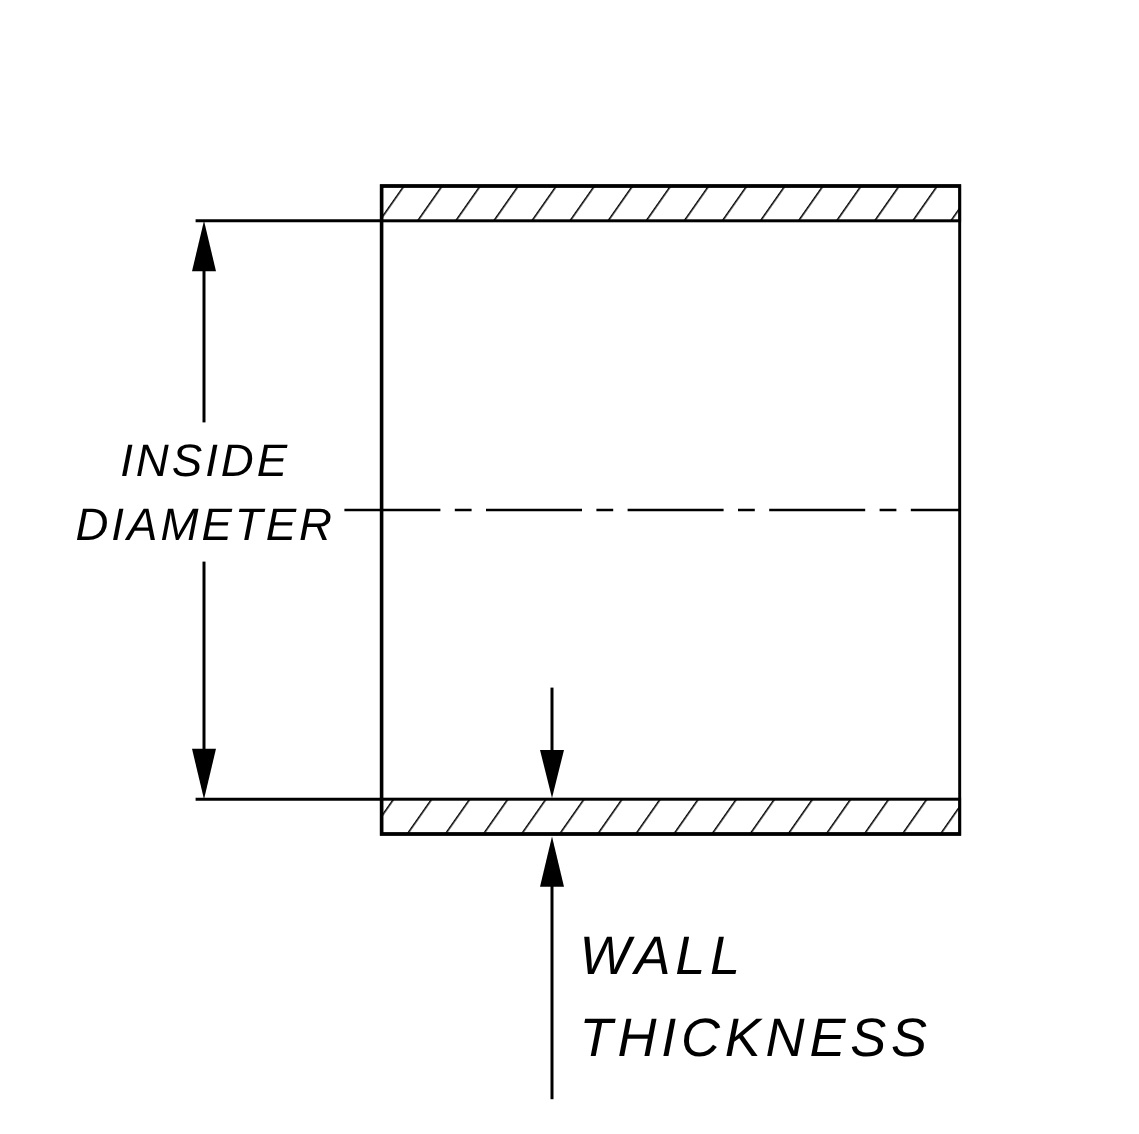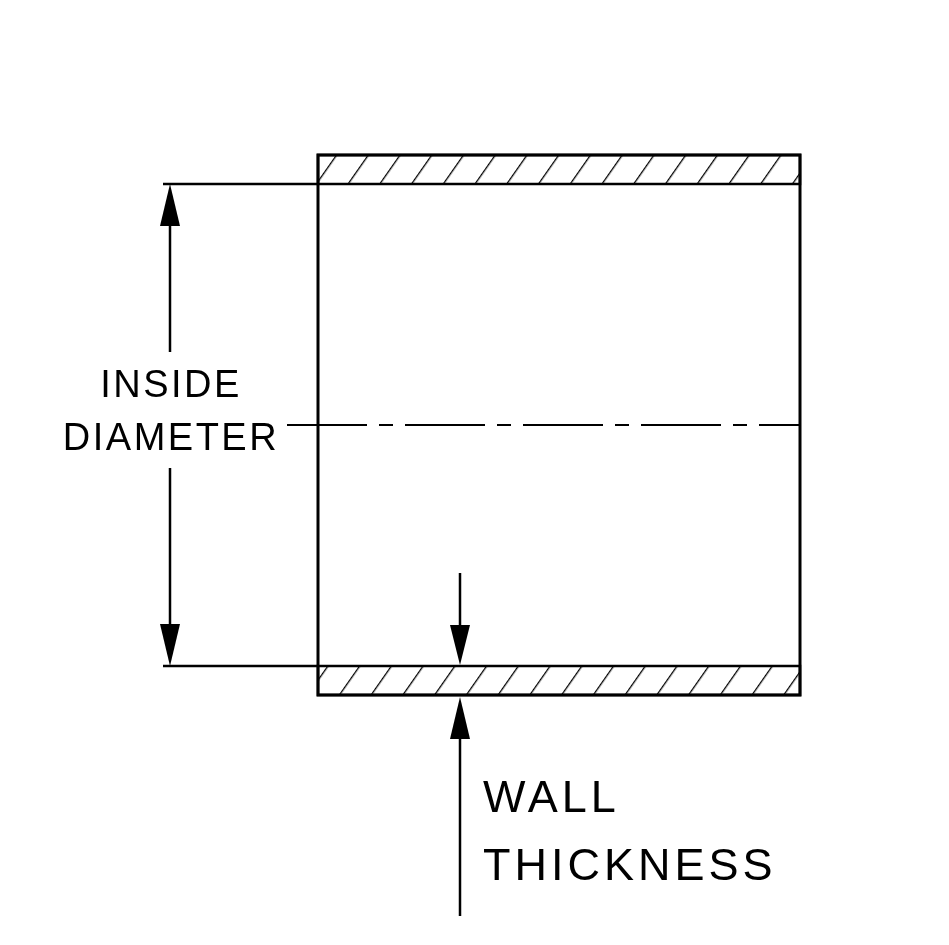--- a/index.html
+++ b/index.html
@@ -2,25 +2,26 @@
 <html><head>
   <meta charset="utf-8">
   <style>
     html, body {
       margin: 0;
       padding: 0;
       background: #ffffff;
     }
     .canvas {
       position: relative;
-      width: 949px;
+      width: 801px;
       height: 945px;
       background: #ffffff;
       overflow: hidden;
       font-family: "Liberation Sans", sans-serif;
+      font-style: italic;
     }
     svg {
       display: block;
     }
     svg text {
       fill: #000000;
       font-family: "Liberation Sans", sans-serif;
     }
     .dim-label {
       font-size: 38px;

